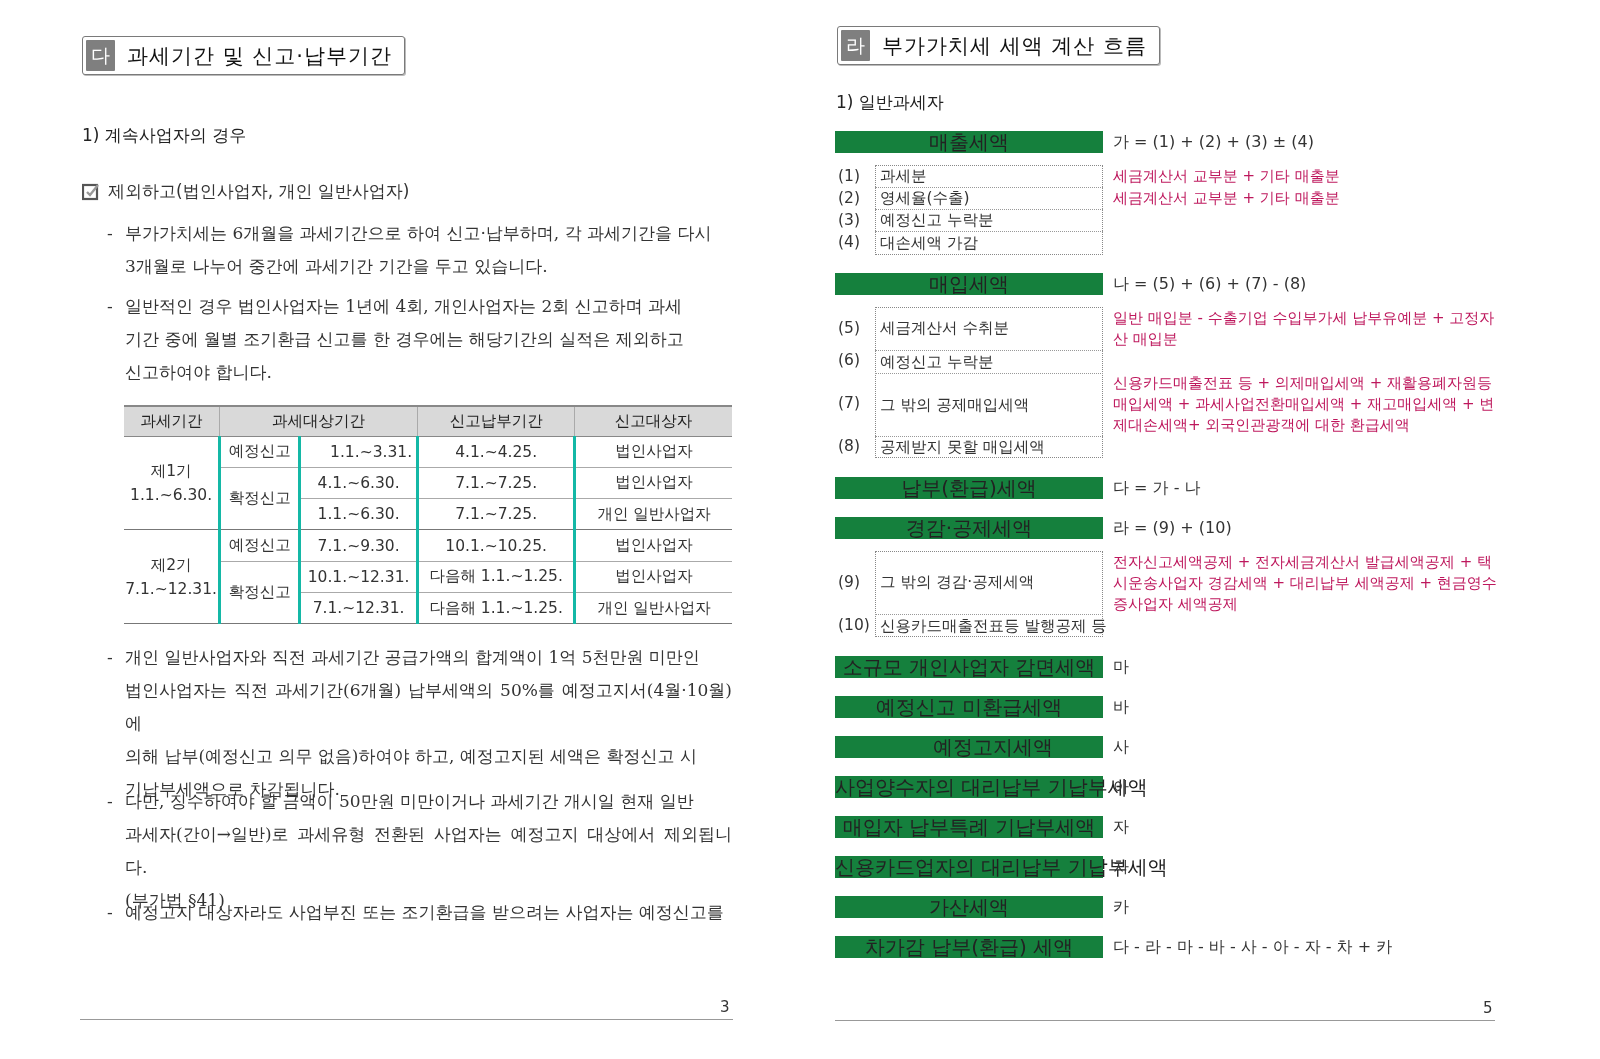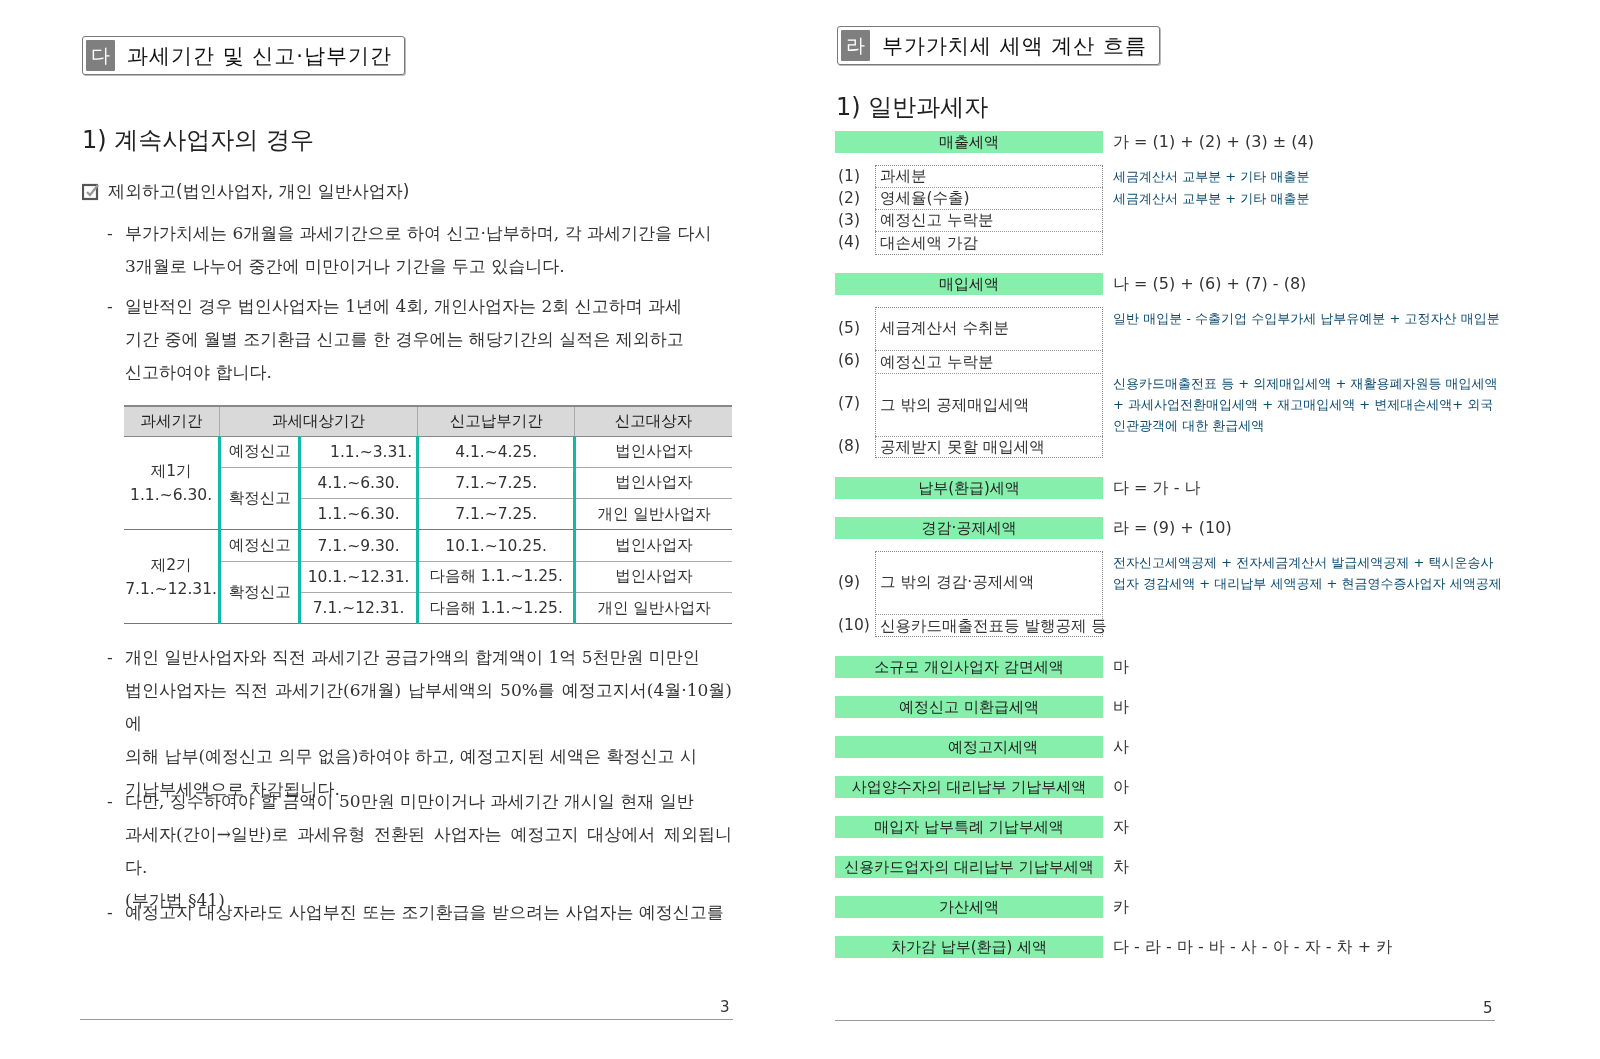--- a/index.html
+++ b/index.html
@@ -15,21 +15,21 @@
     border: 1.5px solid #7a7a7a; border-radius: 3px; background: #fff;
     box-shadow: 1px 1px 0 #bbb; padding: 3px 12px 3px 3px;
   }
   .section-badge {
     width: 29px; height: 31px; background: #7f7f7f; color: #fff;
     display: flex; align-items: center; justify-content: center;
     font-size: 19px; margin-right: 12px; border-radius: 1px;
   }
   .section-title { font-size: 21px; color: #111; letter-spacing: 1px; white-space: nowrap; }
 
-  .subhead { position: absolute; font-size: 24px; color: #222; white-space: nowrap; }
+  .subhead { position: absolute; font-size: 17px; color: #222; white-space: nowrap; }
 
   .check-item { position: absolute; display: flex; align-items: center; font-size: 17px; color: #333; white-space: nowrap; }
   .check-icon { width: 18px; height: 18px; margin-right: 8px; display: inline-block; }
 
   .bullet-para {
     position: absolute; font-family: "DejaVu Serif", "Liberation Serif", serif;
     font-size: 17px; line-height: 33px; color: #333; text-align: justify;
   }
   .bullet-para .dash { position: absolute; left: -18px; top: 0; }
 
@@ -40,28 +40,28 @@
   .period-table td { height: 31.3px; text-align: center; border-bottom: 1px solid #aaa; border-left: 3px solid #14b8a6; white-space: nowrap; }
   .period-table td.first { border-left: none; line-height: 24px; }
   .period-table tr.group-end td { border-bottom: 1.5px solid #777; }
   .period-table td.period-cell { border-bottom: 1.5px solid #777; }
 
   .page-num { position: absolute; font-size: 15px; color: #333; }
   .footer-rule { position: absolute; height: 1px; background: #999; }
 
   
   .gray-bar {
-    position: absolute; left: 835px; width: 268px; height: 22px; background: #86efac;
-    font-size: 15px; color: #222; text-align: center; line-height: 22px; white-space: nowrap;
+    position: absolute; left: 835px; width: 268px; height: 22px; background: #15803d;
+    font-size: 20px; color: #222; text-align: center; line-height: 22px; white-space: nowrap;
   }
   .formula { position: absolute; left: 1113px; font-size: 16px; color: #333; white-space: nowrap; line-height: 22px; }
   .item-num { position: absolute; left: 838px; font-size: 15.5px; color: #333; width: 36px; }
   .item-box { position: absolute; left: 875px; width: 228px; border: 1px dotted #888; }
   .item-cell { position: absolute; left: 875px; width: 228px; border-top: 1px dotted #999; font-size: 15.5px; color: #333; padding-left: 5px; display: flex; align-items: center; white-space: nowrap; }
-  .desc { position: absolute; left: 1113px; width: 390px; font-size: 13px; line-height: 21px; color: #0c4a6e; }
+  .desc { position: absolute; left: 1113px; width: 390px; font-size: 15px; line-height: 21px; color: #be185d; }
 </style>
 </head>
 <body>
 
 <div class="page page-left">
 
   <div class="section-box" style="left:82px; top:36px;">
     <span class="section-badge">다</span>
     <span class="section-title">과세기간 및 신고·납부기간</span>
   </div>
@@ -74,21 +74,21 @@
         <rect x="1" y="2" width="14" height="14" fill="none" stroke="#555" stroke-width="2.2"></rect>
         <path d="M5 9 L8 12 L16 2" fill="none" stroke="#999" stroke-width="2.4"></path>
       </svg>
     </span>
     <span>제외하고(법인사업자, 개인 일반사업자)</span>
   </div>
 
   <div class="bullet-para" style="left:125px; top:217px; width:607px;">
     <span class="dash">-</span>
     <div>부가가치세는 6개월을 과세기간으로 하여 신고·납부하며, 각 과세기간을 다시</div>
-    <div>3개월로 나누어 중간에 미만이거나 기간을 두고 있습니다.</div>
+    <div>3개월로 나누어 중간에 과세기간 기간을 두고 있습니다.</div>
   </div>
 
   <div class="bullet-para" style="left:125px; top:290px; width:607px;">
     <span class="dash">-</span>
     <div>일반적인 경우 법인사업자는 1년에 4회, 개인사업자는 2회 신고하며 과세</div>
     <div>기간 중에 월별 조기환급 신고를 한 경우에는 해당기간의 실적은 제외하고</div>
     <div>신고하여야 합니다.</div>
   </div>
 
   <table class="period-table">

